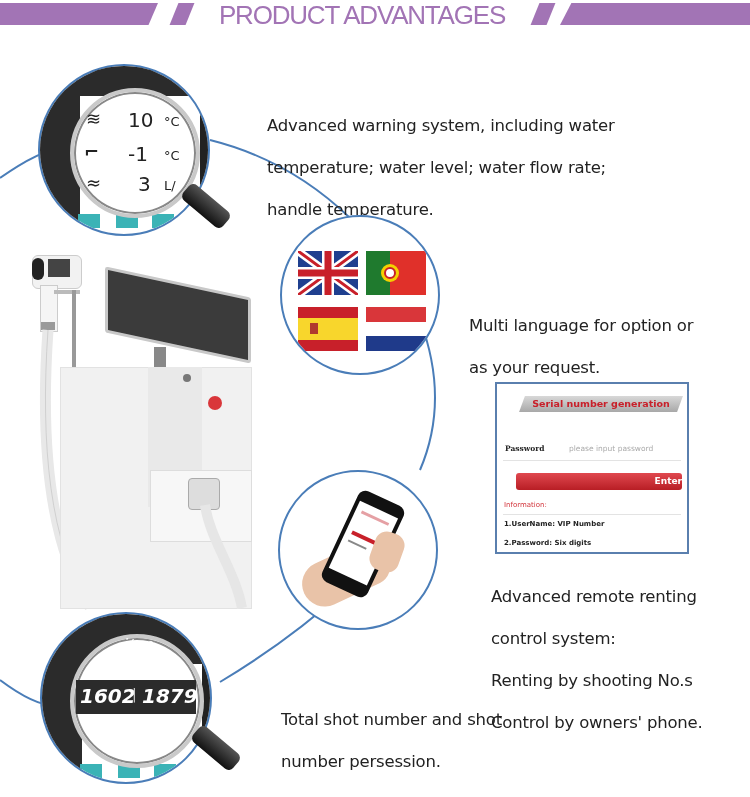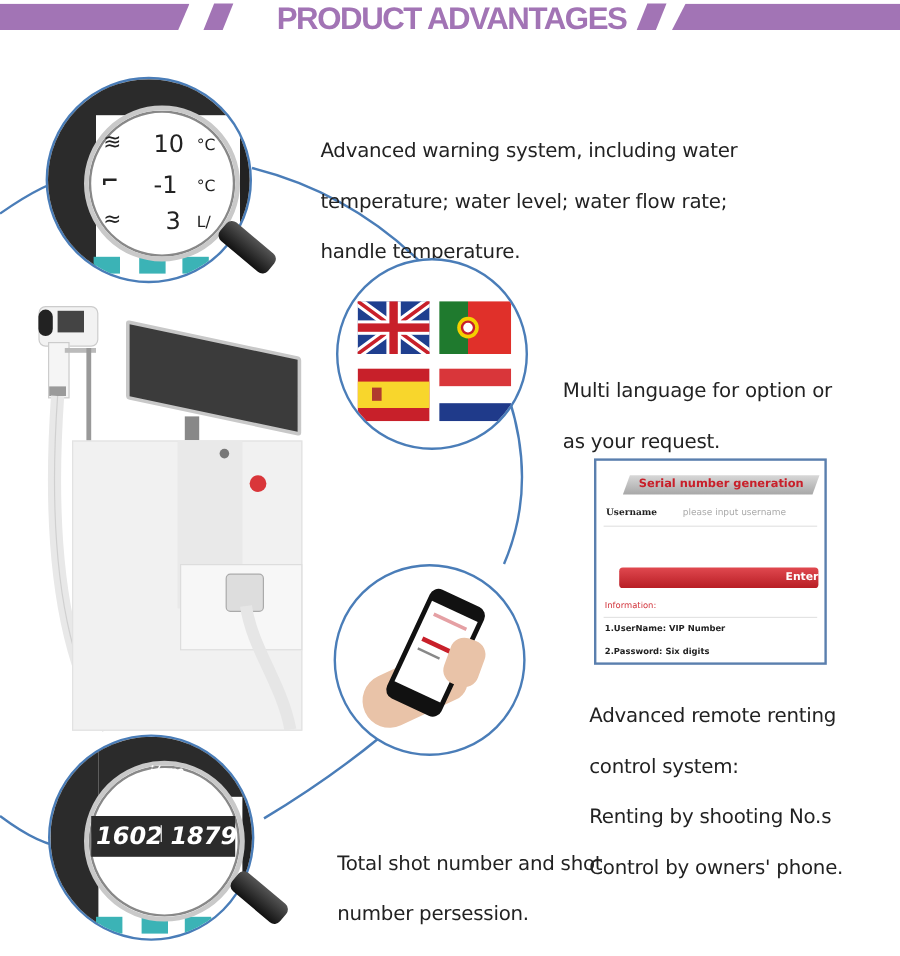--- a/index.html
+++ b/index.html
@@ -3,21 +3,21 @@
 <meta charset="utf-8">
 <style>
   html,body{margin:0;padding:0;background:#fff;}
   body{width:750px;height:797px;position:relative;overflow:hidden;font-family:"DejaVu Sans","Liberation Sans",sans-serif;color:#222;}
   .abs{position:absolute;}
   
   .bar{position:absolute;top:3px;height:22px;background:#a274b5;}
   .bar-left{left:0;width:158px;clip-path:polygon(0 0,100% 0,94% 100%,0 100%);}
   .bar-right{left:560px;width:190px;clip-path:polygon(6% 0,100% 0,100% 100%,0 100%);}
   .slash{position:absolute;top:3px;height:22px;width:16px;background:#a274b5;transform:skewX(-22deg);}
-  .banner-title{position:absolute;top:0;left:202px;width:320px;text-align:right;font-family:"Liberation Sans",sans-serif;font-weight:bold;font-size:26px;letter-spacing:-1.2px;color:#a274b5;line-height:30px;}
+  .banner-title{position:absolute;top:0;left:202px;width:320px;text-align:center;font-family:"Liberation Sans",sans-serif;font-weight:normal;font-size:26px;letter-spacing:-1.2px;color:#a274b5;line-height:30px;}
   
   .desc{position:absolute;font-family:"DejaVu Sans",sans-serif;font-size:16.5px;line-height:21px;color:#222;white-space:pre-line;letter-spacing:-0.2px;}
   .desc span{display:block;}
   
   .circle{position:absolute;border:2px solid #4a7db8;border-radius:50%;overflow:hidden;background:#fff;box-sizing:border-box;}
   svg.connect{position:absolute;left:0;top:0;}
   
   .dark-panel{position:absolute;background:#2b2b2b;}
   .teal{position:absolute;width:22px;height:14px;background:#3bb3b6;}
   .lens{position:absolute;border-radius:50%;border:4px solid #c9c9c9;background:#fff;box-shadow:0 0 0 2px #888 inset;}
@@ -116,23 +116,23 @@
 
 <div class="desc" style="left:453px;top:294px;margin-left:16px;">
   <span>Multi language for option or</span>
   <span>as your request.</span>
 </div>
 
 <div class="card">
   <div class="card-title">
       <span>Serial number generation</span>
     </div>
-  <div class="card-row" style="top:32px">
-    <span class="lbl">Username</span>
-    <span class="ph">please input username</span>
+  <div class="card-row" style="top:54px">
+    <span class="lbl">Password</span>
+    <span class="ph">please input password</span>
   </div>
   <div class="enter-btn">Enter</div>
   <div class="info" style="top:117px;color:#d2333a;font-weight:normal;">Information:</div>
   <div style="position:absolute;left:6px;top:130px;width:178px;border-top:1px solid #e3e3e3;"></div>
   <div class="info" style="top:136px;">1.UserName: VIP Number</div>
   <div class="info" style="top:155px;">2.Password: Six digits</div>
 </div>
 
 <div class="circle" style="left:278px;top:470px;width:160px;height:160px;">
   <div style="position:absolute;left:20px;top:80px;width:90px;height:45px;background:#e9c3a8;border-radius:40px 20px 30px 40px;transform:rotate(-25deg);"></div>

